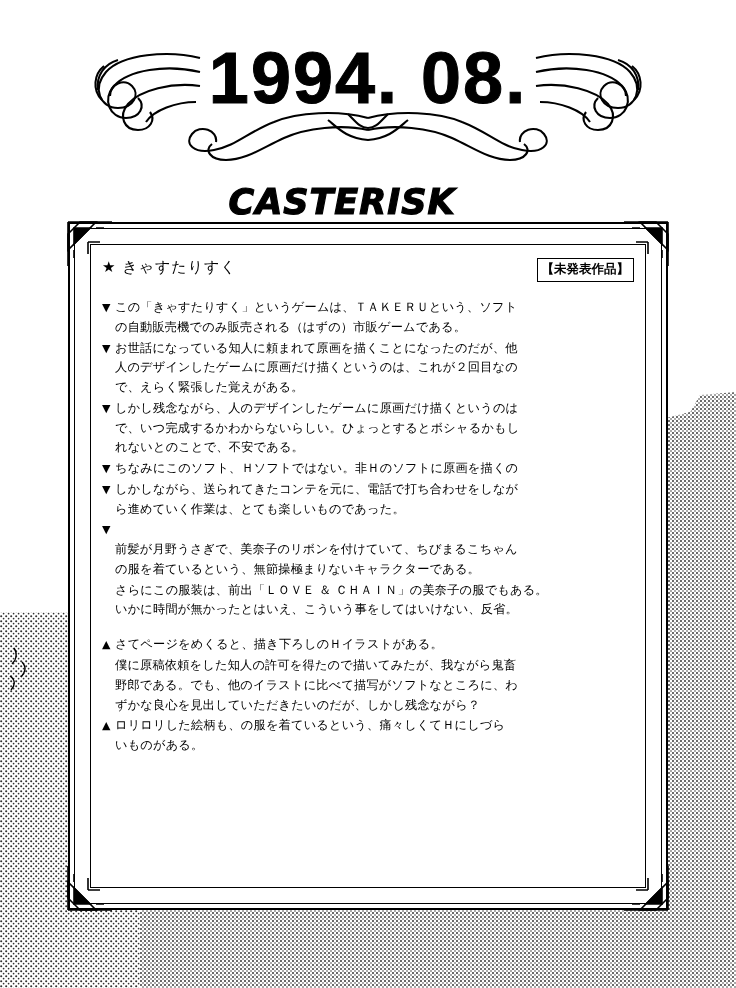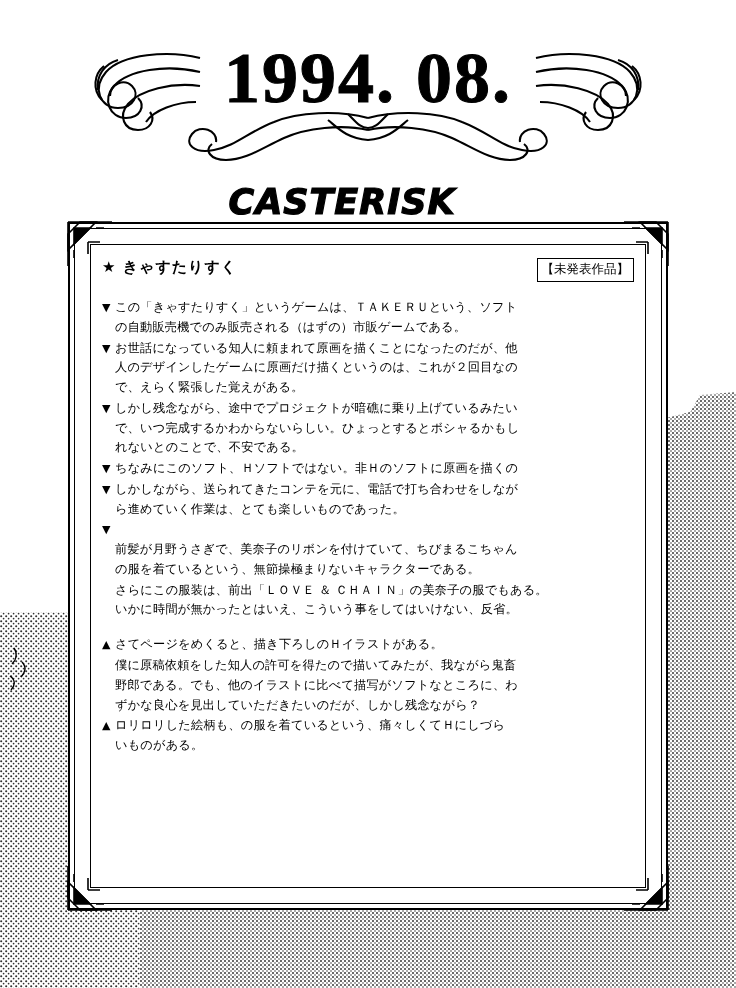--- a/index.html
+++ b/index.html
@@ -26,21 +26,21 @@
 
   
   .header {
     position: absolute;
     left: 0; top: 0;
     width: 736px;
     z-index: 3;
     text-align: center;
   }
   .year-title {
-    font-family: Liberation Serif, serif;
+    font-family: Liberation Sans, sans-serif;
     font-weight: bold;
     font-size: 72px;
     letter-spacing: 2px;
     line-height: 1;
     margin: 0;
     padding-top: 42px;
     -webkit-text-stroke: 1px #000;
   }
   .flourish-left {
     position: absolute;
@@ -116,29 +116,30 @@
     font-family: "DejaVu Sans", sans-serif;
   }
   .doc-head {
     display: flex;
     align-items: flex-start;
     justify-content: space-between;
     margin-bottom: 16px;
   }
   .doc-title {
     font-size: 15px;
-    font-weight: bold;
+    font-weight: normal;
     letter-spacing: 1px;
   }
   .doc-badge {
     font-size: 12.5px;
     border: 1px solid #000;
     padding: 2px 4px 3px 4px;
     letter-spacing: 0px;
     white-space: nowrap;
+    font-weight: bold;
   }
   .para {
     display: flex;
     align-items: flex-start;
     font-size: 12.2px;
     line-height: 1.62;
     margin-bottom: 1px;
     letter-spacing: 0.2px;
   }
   .para .marker {
@@ -293,21 +294,21 @@
         <span class="body">
           <span>お世話になっている知人に頼まれて原画を描くことになったのだが、他</span><br>
           <span>人のデザインしたゲームに原画だけ描くというのは、これが２回目なの</span><br>
           <span>で、えらく緊張した覚えがある。</span>
         </span>
       </div>
 
       <div class="para">
         <span class="marker">▼</span>
         <span class="body">
-          <span>しかし残念ながら、途中でプロジェクトが暗礁に乗り上げているみたい</span><br>
+          <span>しかし残念ながら、人のデザインしたゲームに原画だけ描くというのは</span><br>
           <span>で、いつ完成するかわからないらしい。ひょっとするとボシャるかもし</span><br>
           <span>れないとのことで、不安である。</span>
         </span>
       </div>
 
       <div class="para">
         <span class="marker">▼</span>
         <span class="body">
           <span>ちなみにこのソフト、Ｈソフトではない。非Ｈのソフトに原画を描くの</span><br>
         </span>

